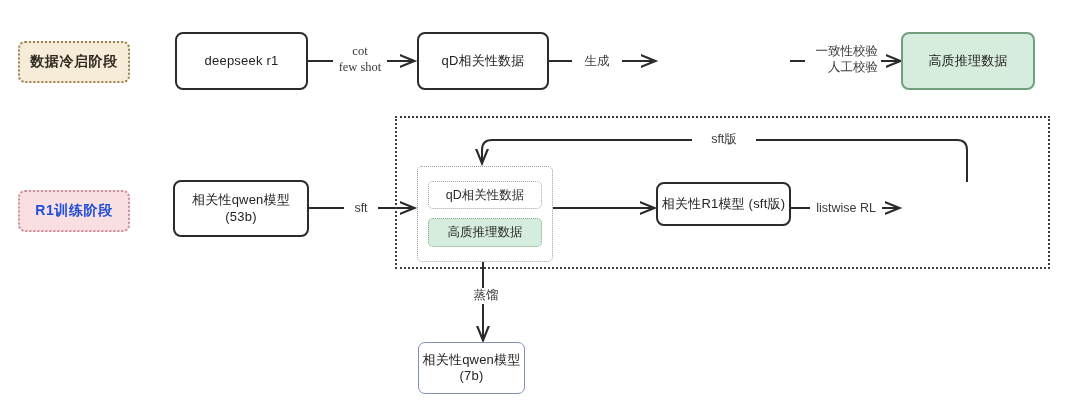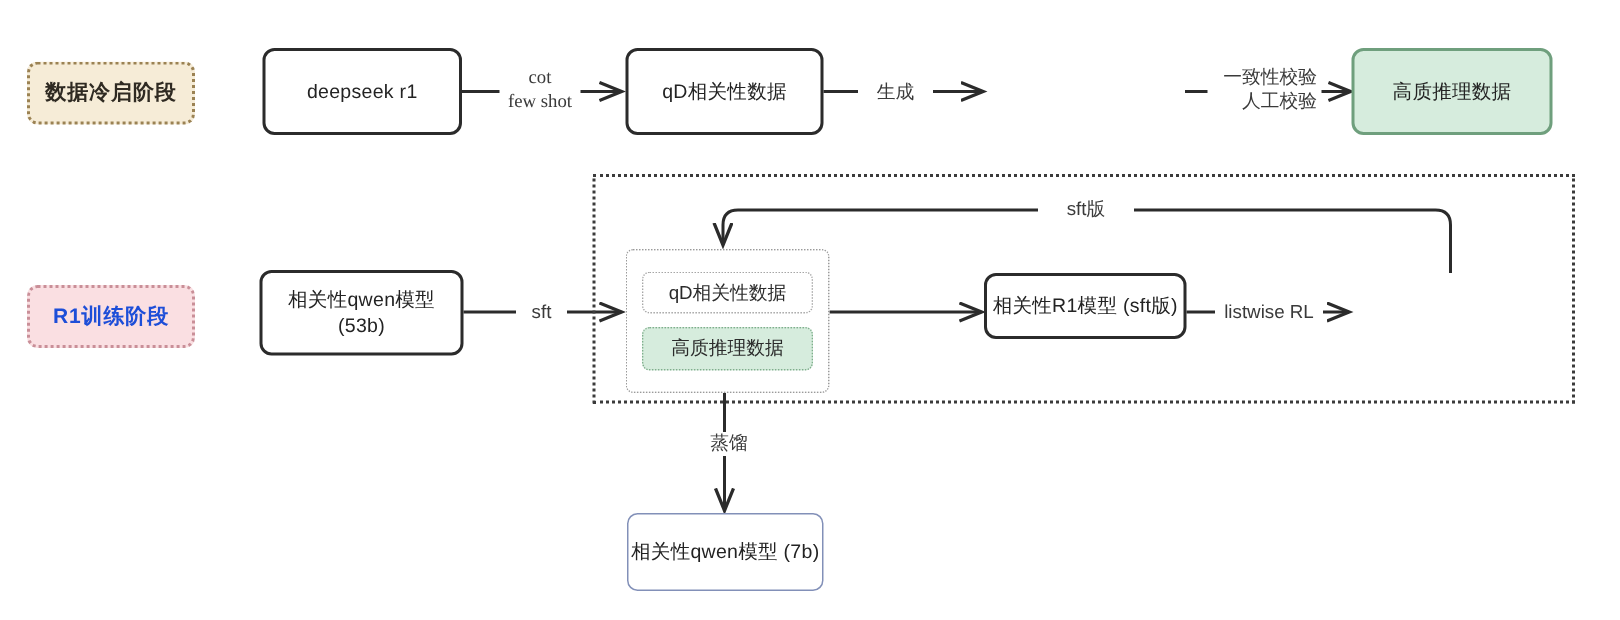--- a/index.html
+++ b/index.html
@@ -183,21 +183,21 @@
 
   <div class="sub-node greenish" style="left:428px; top:218px; width:114px; height:29px;">
     <span>高质推理数据</span>
   </div>
 
   <div class="node" style="left:656px; top:182px; width:135px; height:44px;">
     <span>相关性R1模型 (sft版)</span>
   </div>
 
 
-  <div class="node blue" style="left:418px; top:342px; width:131px; height:52px;">
+  <div class="node blue" style="left:418px; top:342px; width:107px; height:52px;">
     <span>相关性qwen模型 (7b)</span>
   </div>
 
   <div class="edge-label" style="left:333px; top:44px; width:48px;font-family:Liberation Serif, serif;">cot
 few shot</div>
 
   <div class="edge-label" style="left:572px; top:54px; width:44px;">生成</div>
 
   <div class="edge-label" style="left:805px; top:44px; width:70px;text-align:right;">一致性校验
 人工校验</div>

